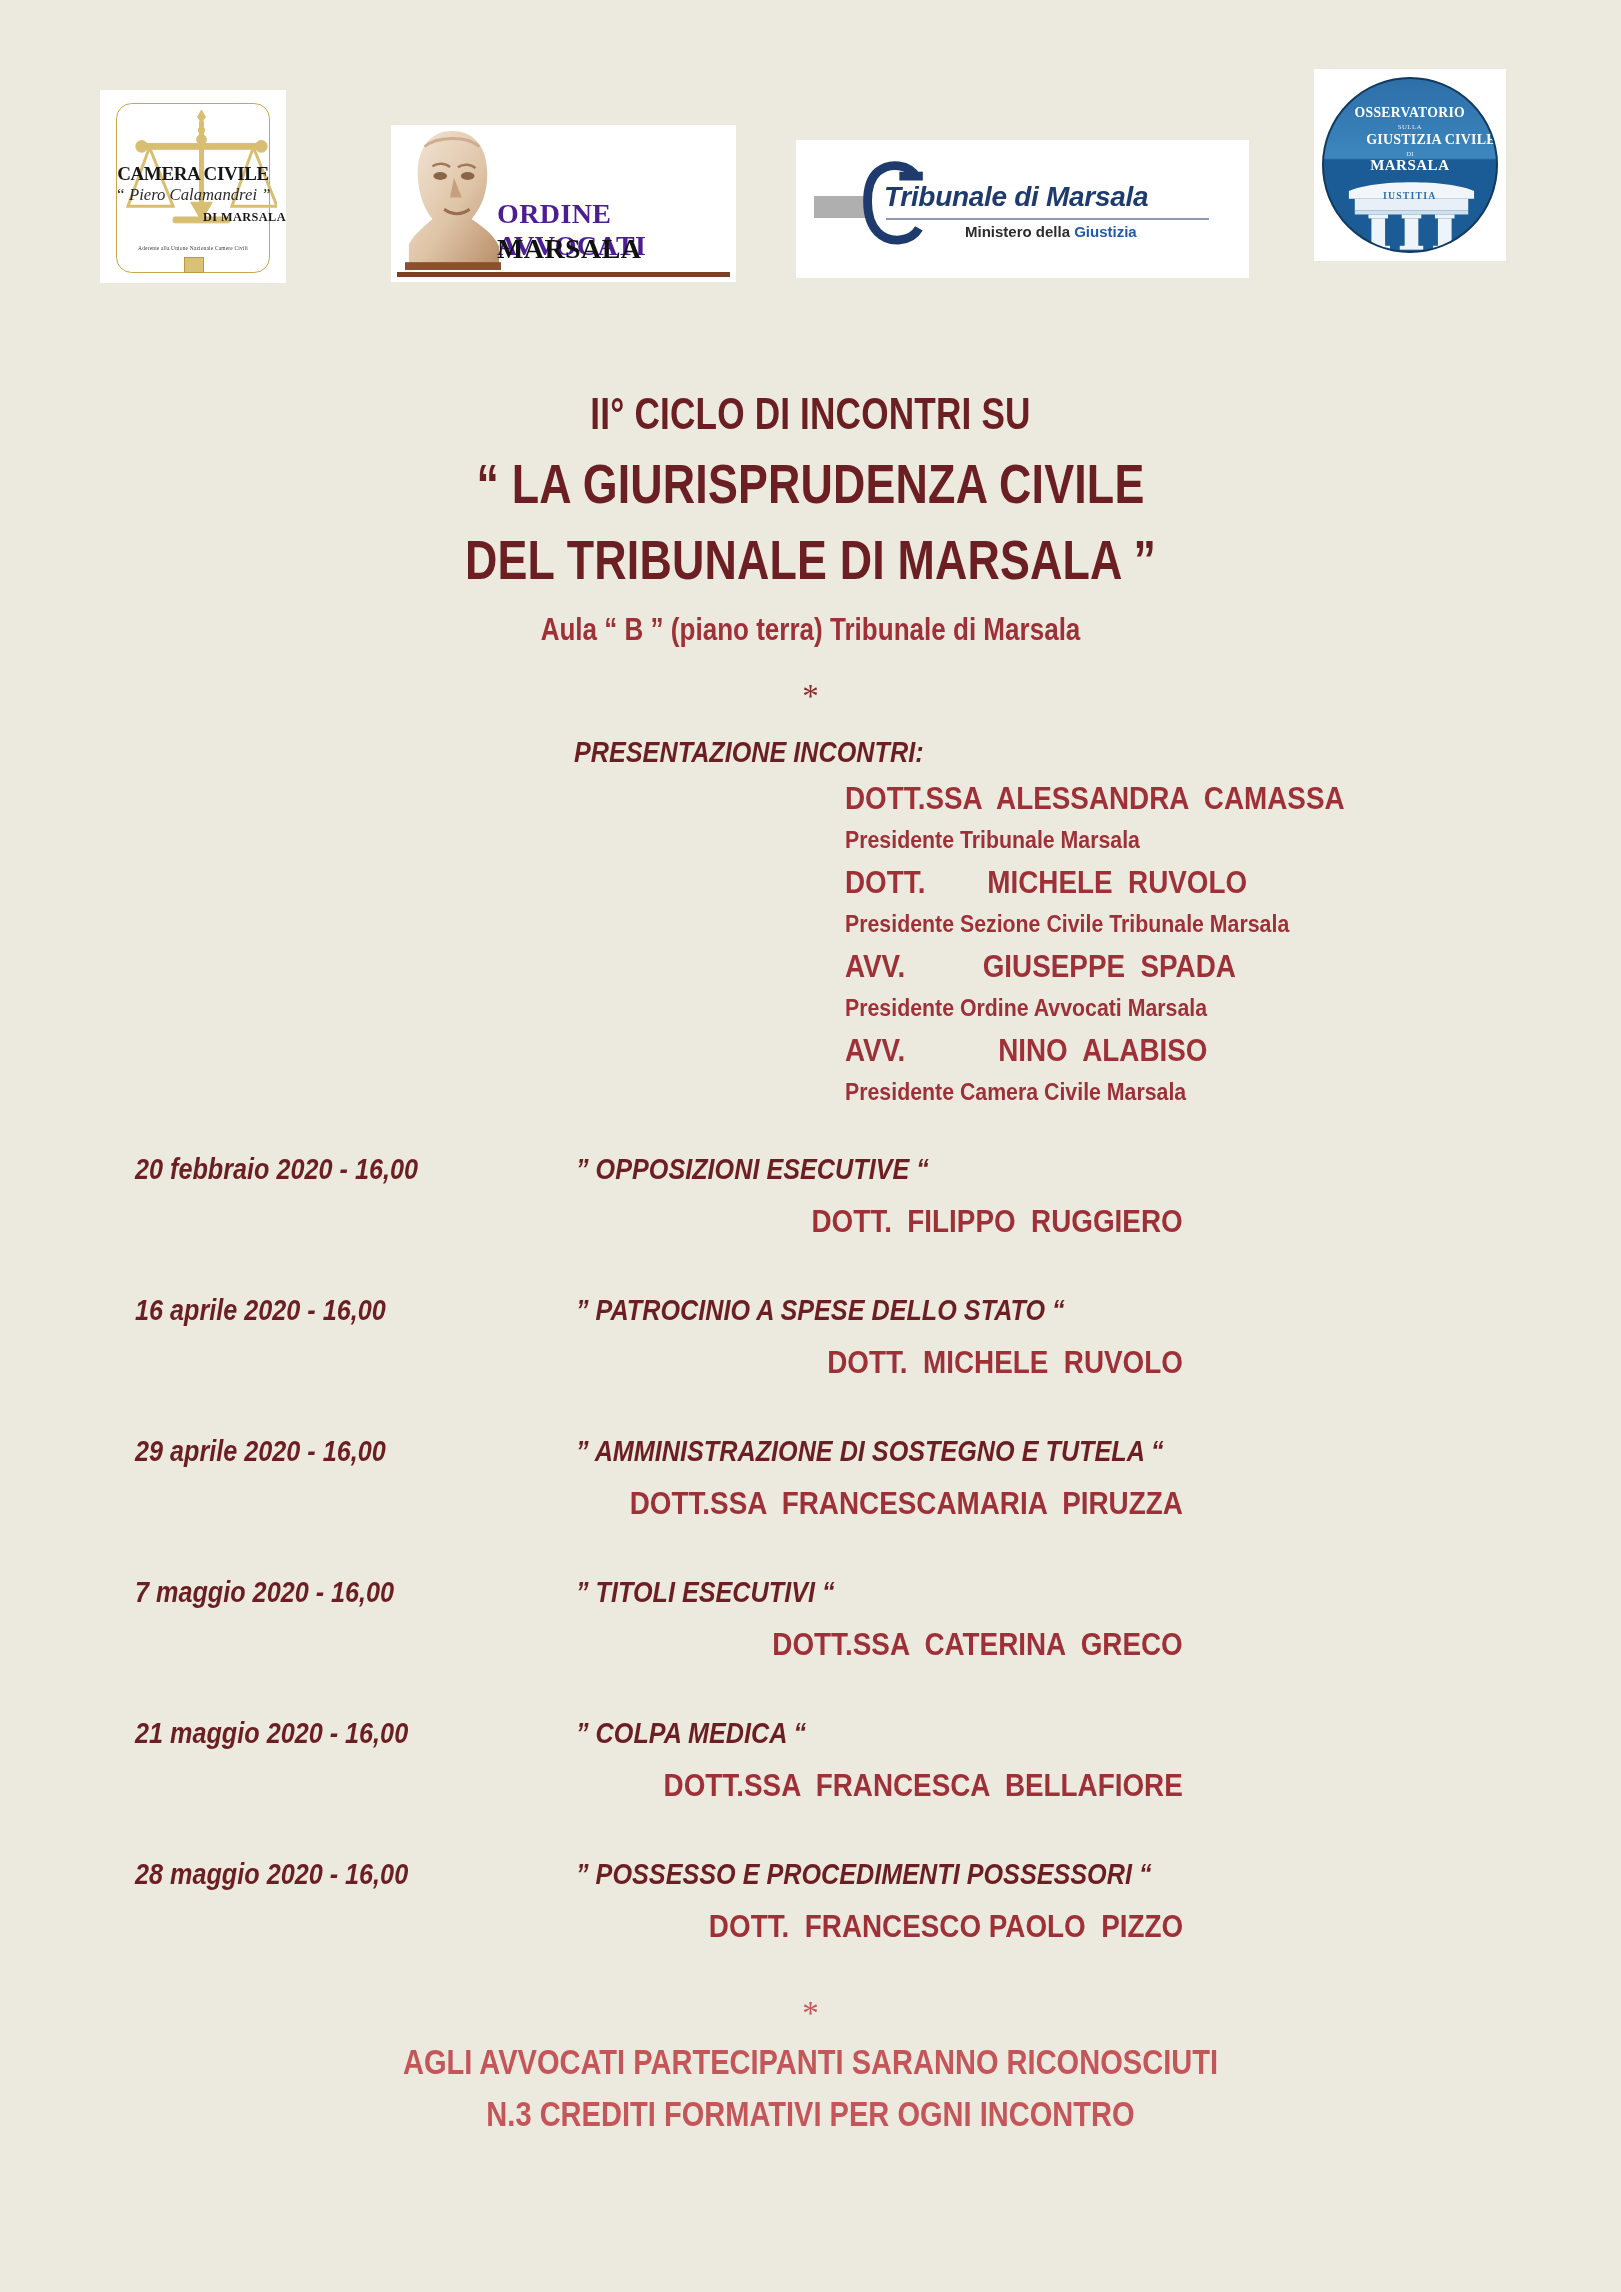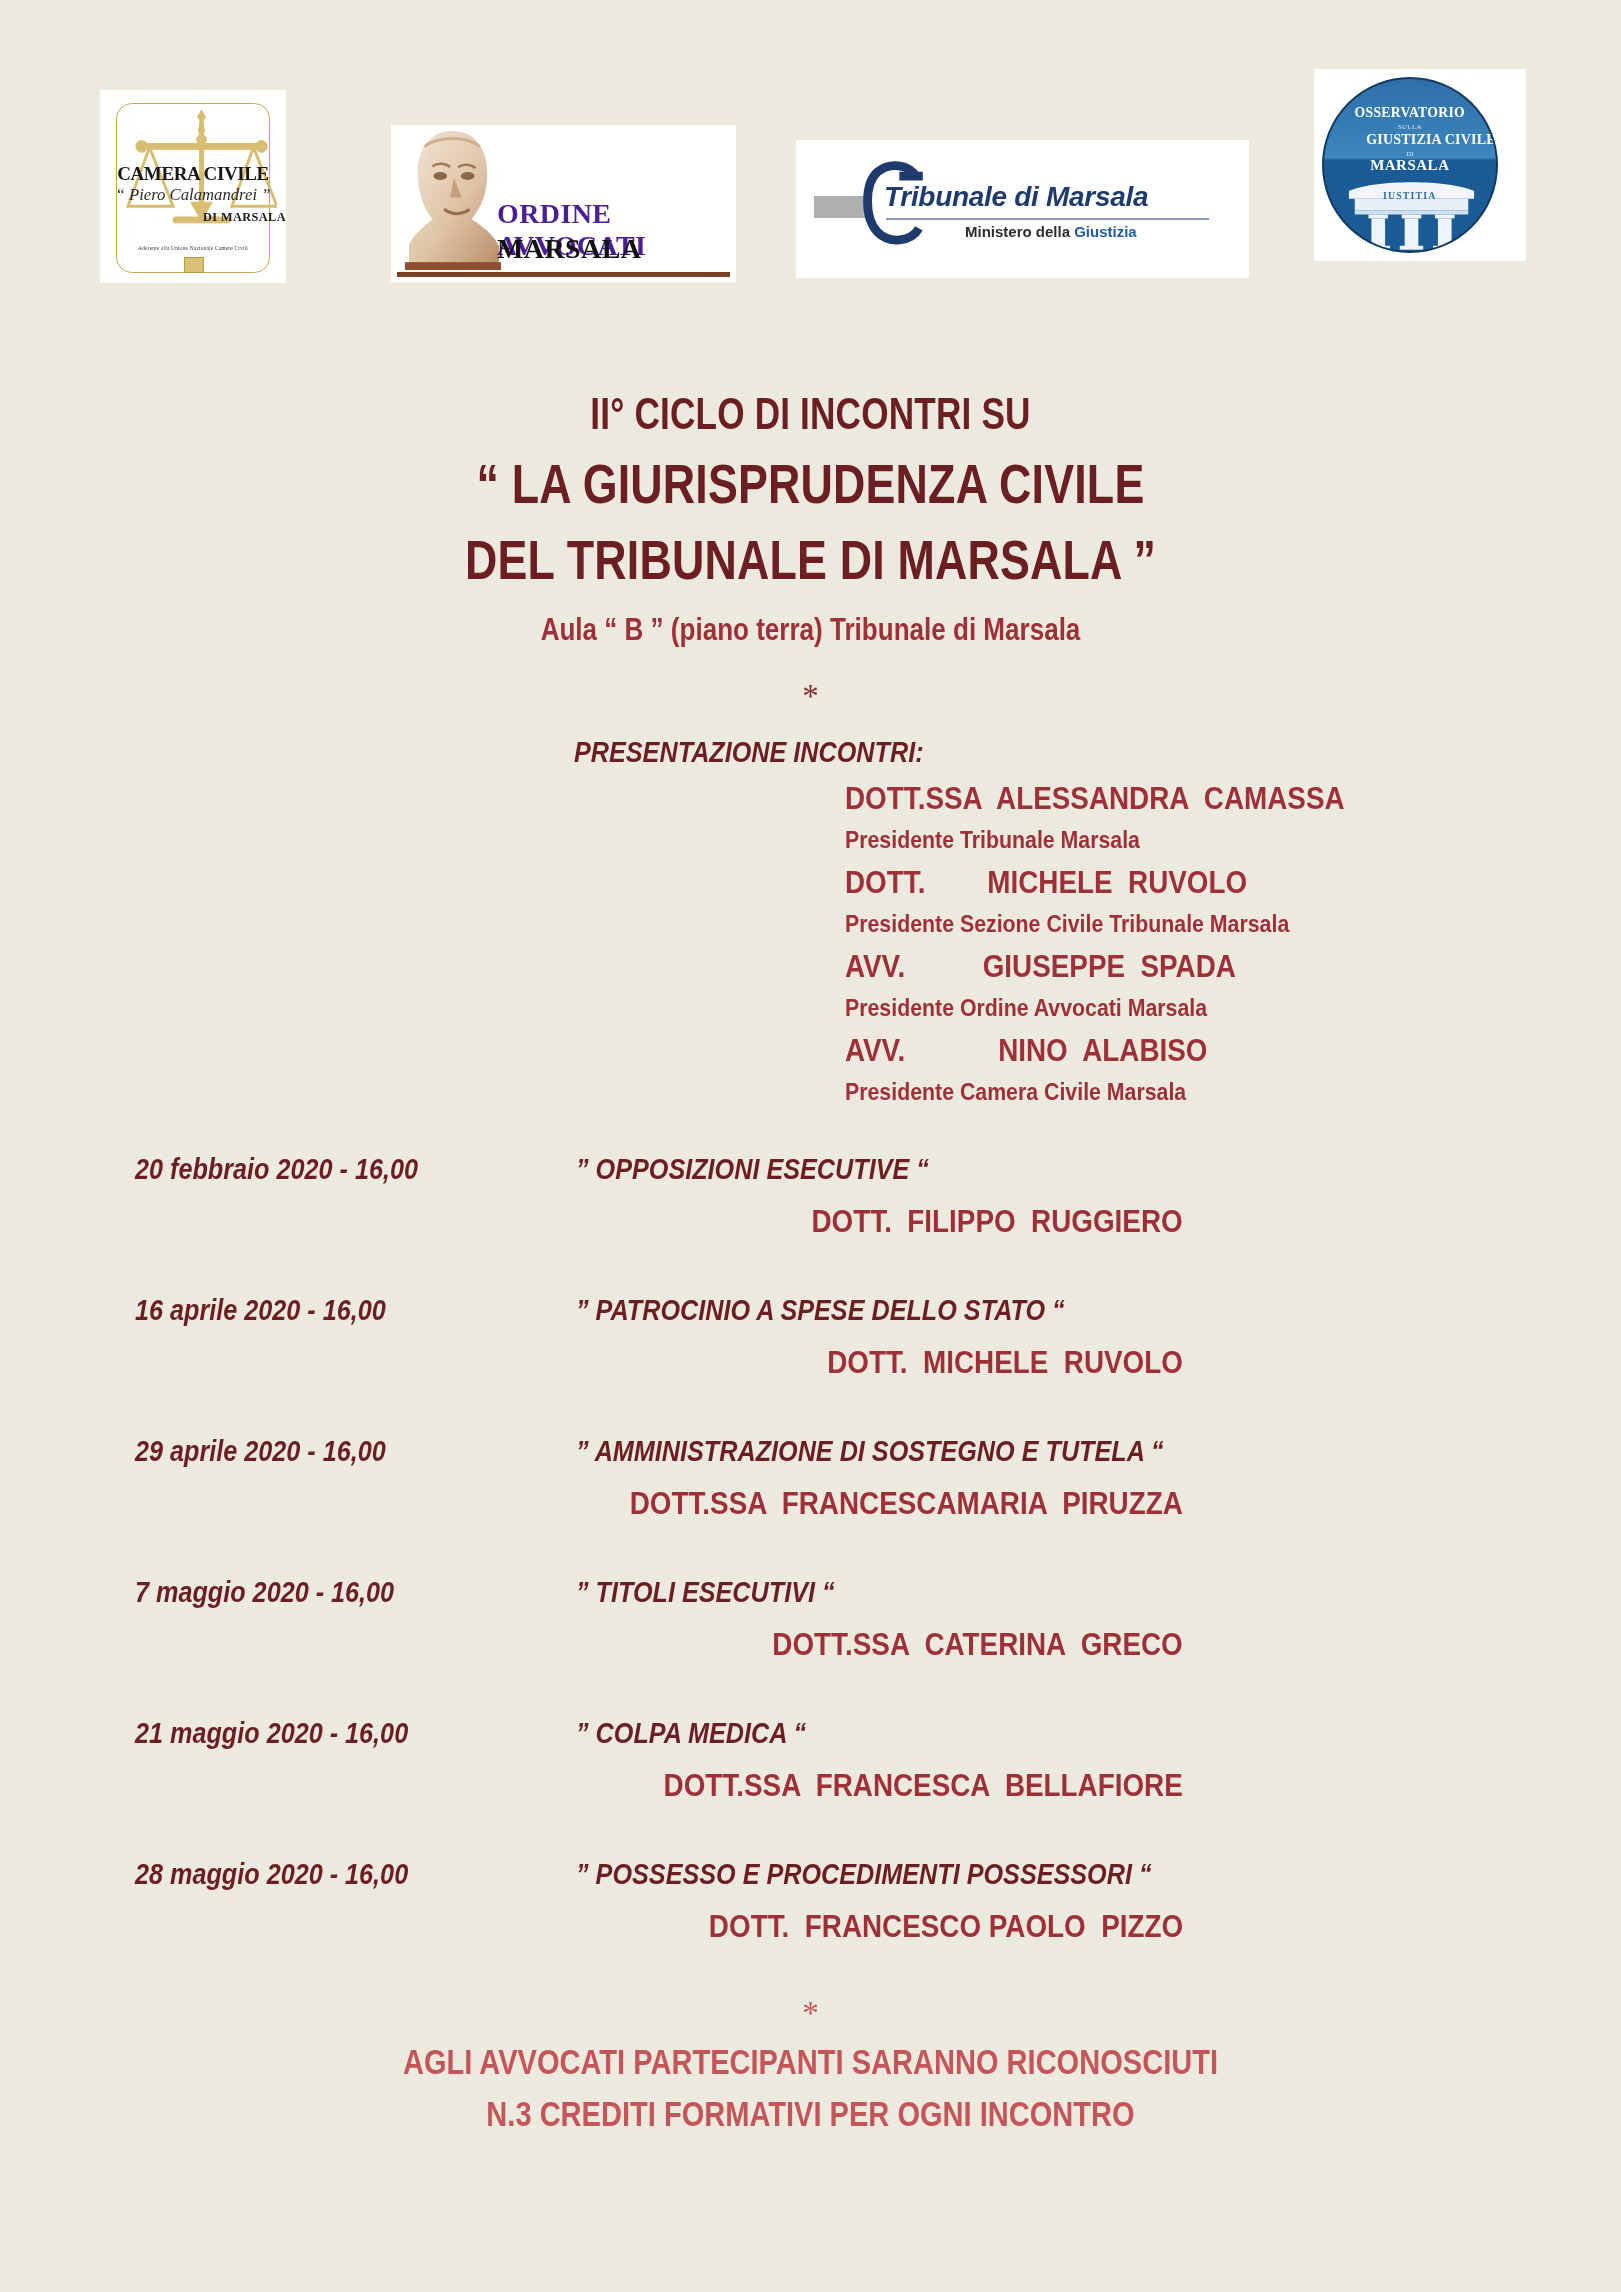--- a/index.html
+++ b/index.html
@@ -130,21 +130,21 @@
   }
   .tb-min {
     position: absolute; left: 169px; top: 83px;
     font-family: "Liberation Sans", sans-serif;
     font-weight: bold; font-size: 15px;
     color: #2C2C2C;
   }
   .tb-min b { color: #1F5AA8; font-weight: bold; }
 
   
-  #logo-osservatorio { left: 1314px; top: 69px; width: 212px; height: 192px; }
+  #logo-osservatorio { left: 1314px; top: 69px; width: 192px; height: 192px; }
   .os-circle {
     position: absolute; left: 7.8px; top: 7.8px; width: 176px; height: 176px;
     border-radius: 50%;
     background:
       linear-gradient(180deg,#2E6FA8 0%, #3D86BE 46%, #1B5C96 47%, #1B5C96 100%);
     border: 2.9px solid #123A5F;
     box-sizing: border-box;
     overflow: hidden;
   }
   .os-t1 {

